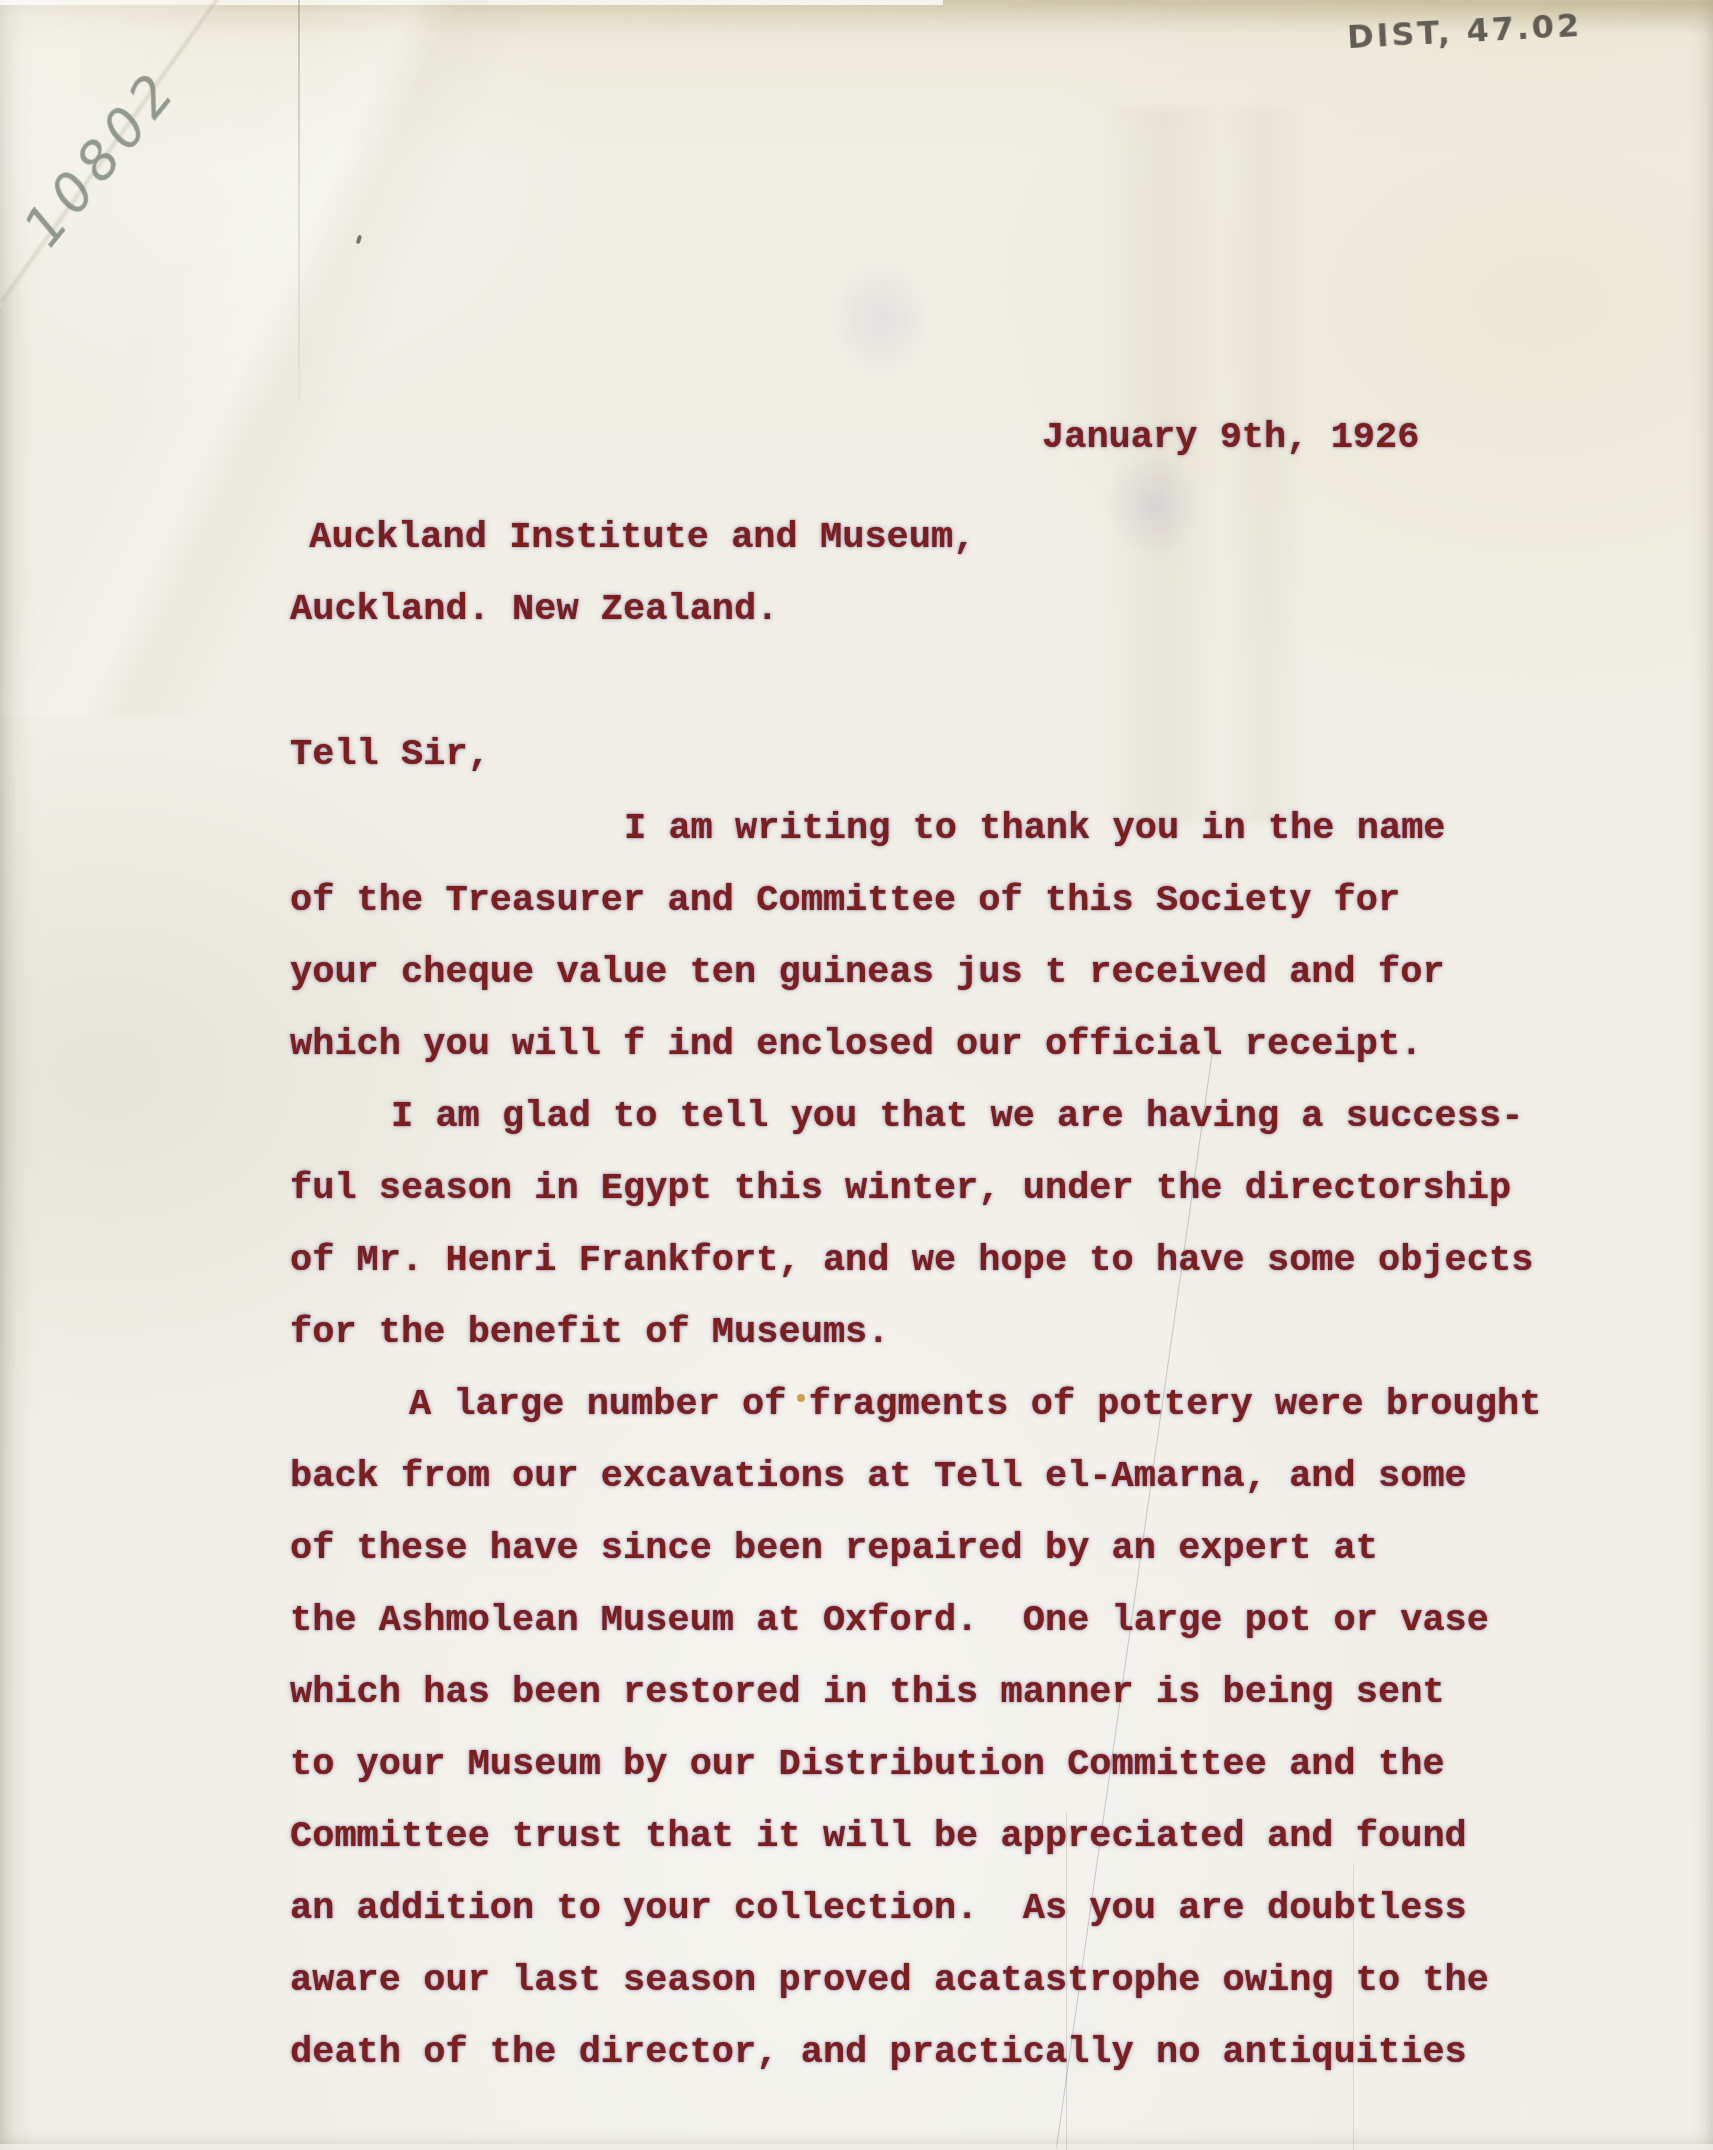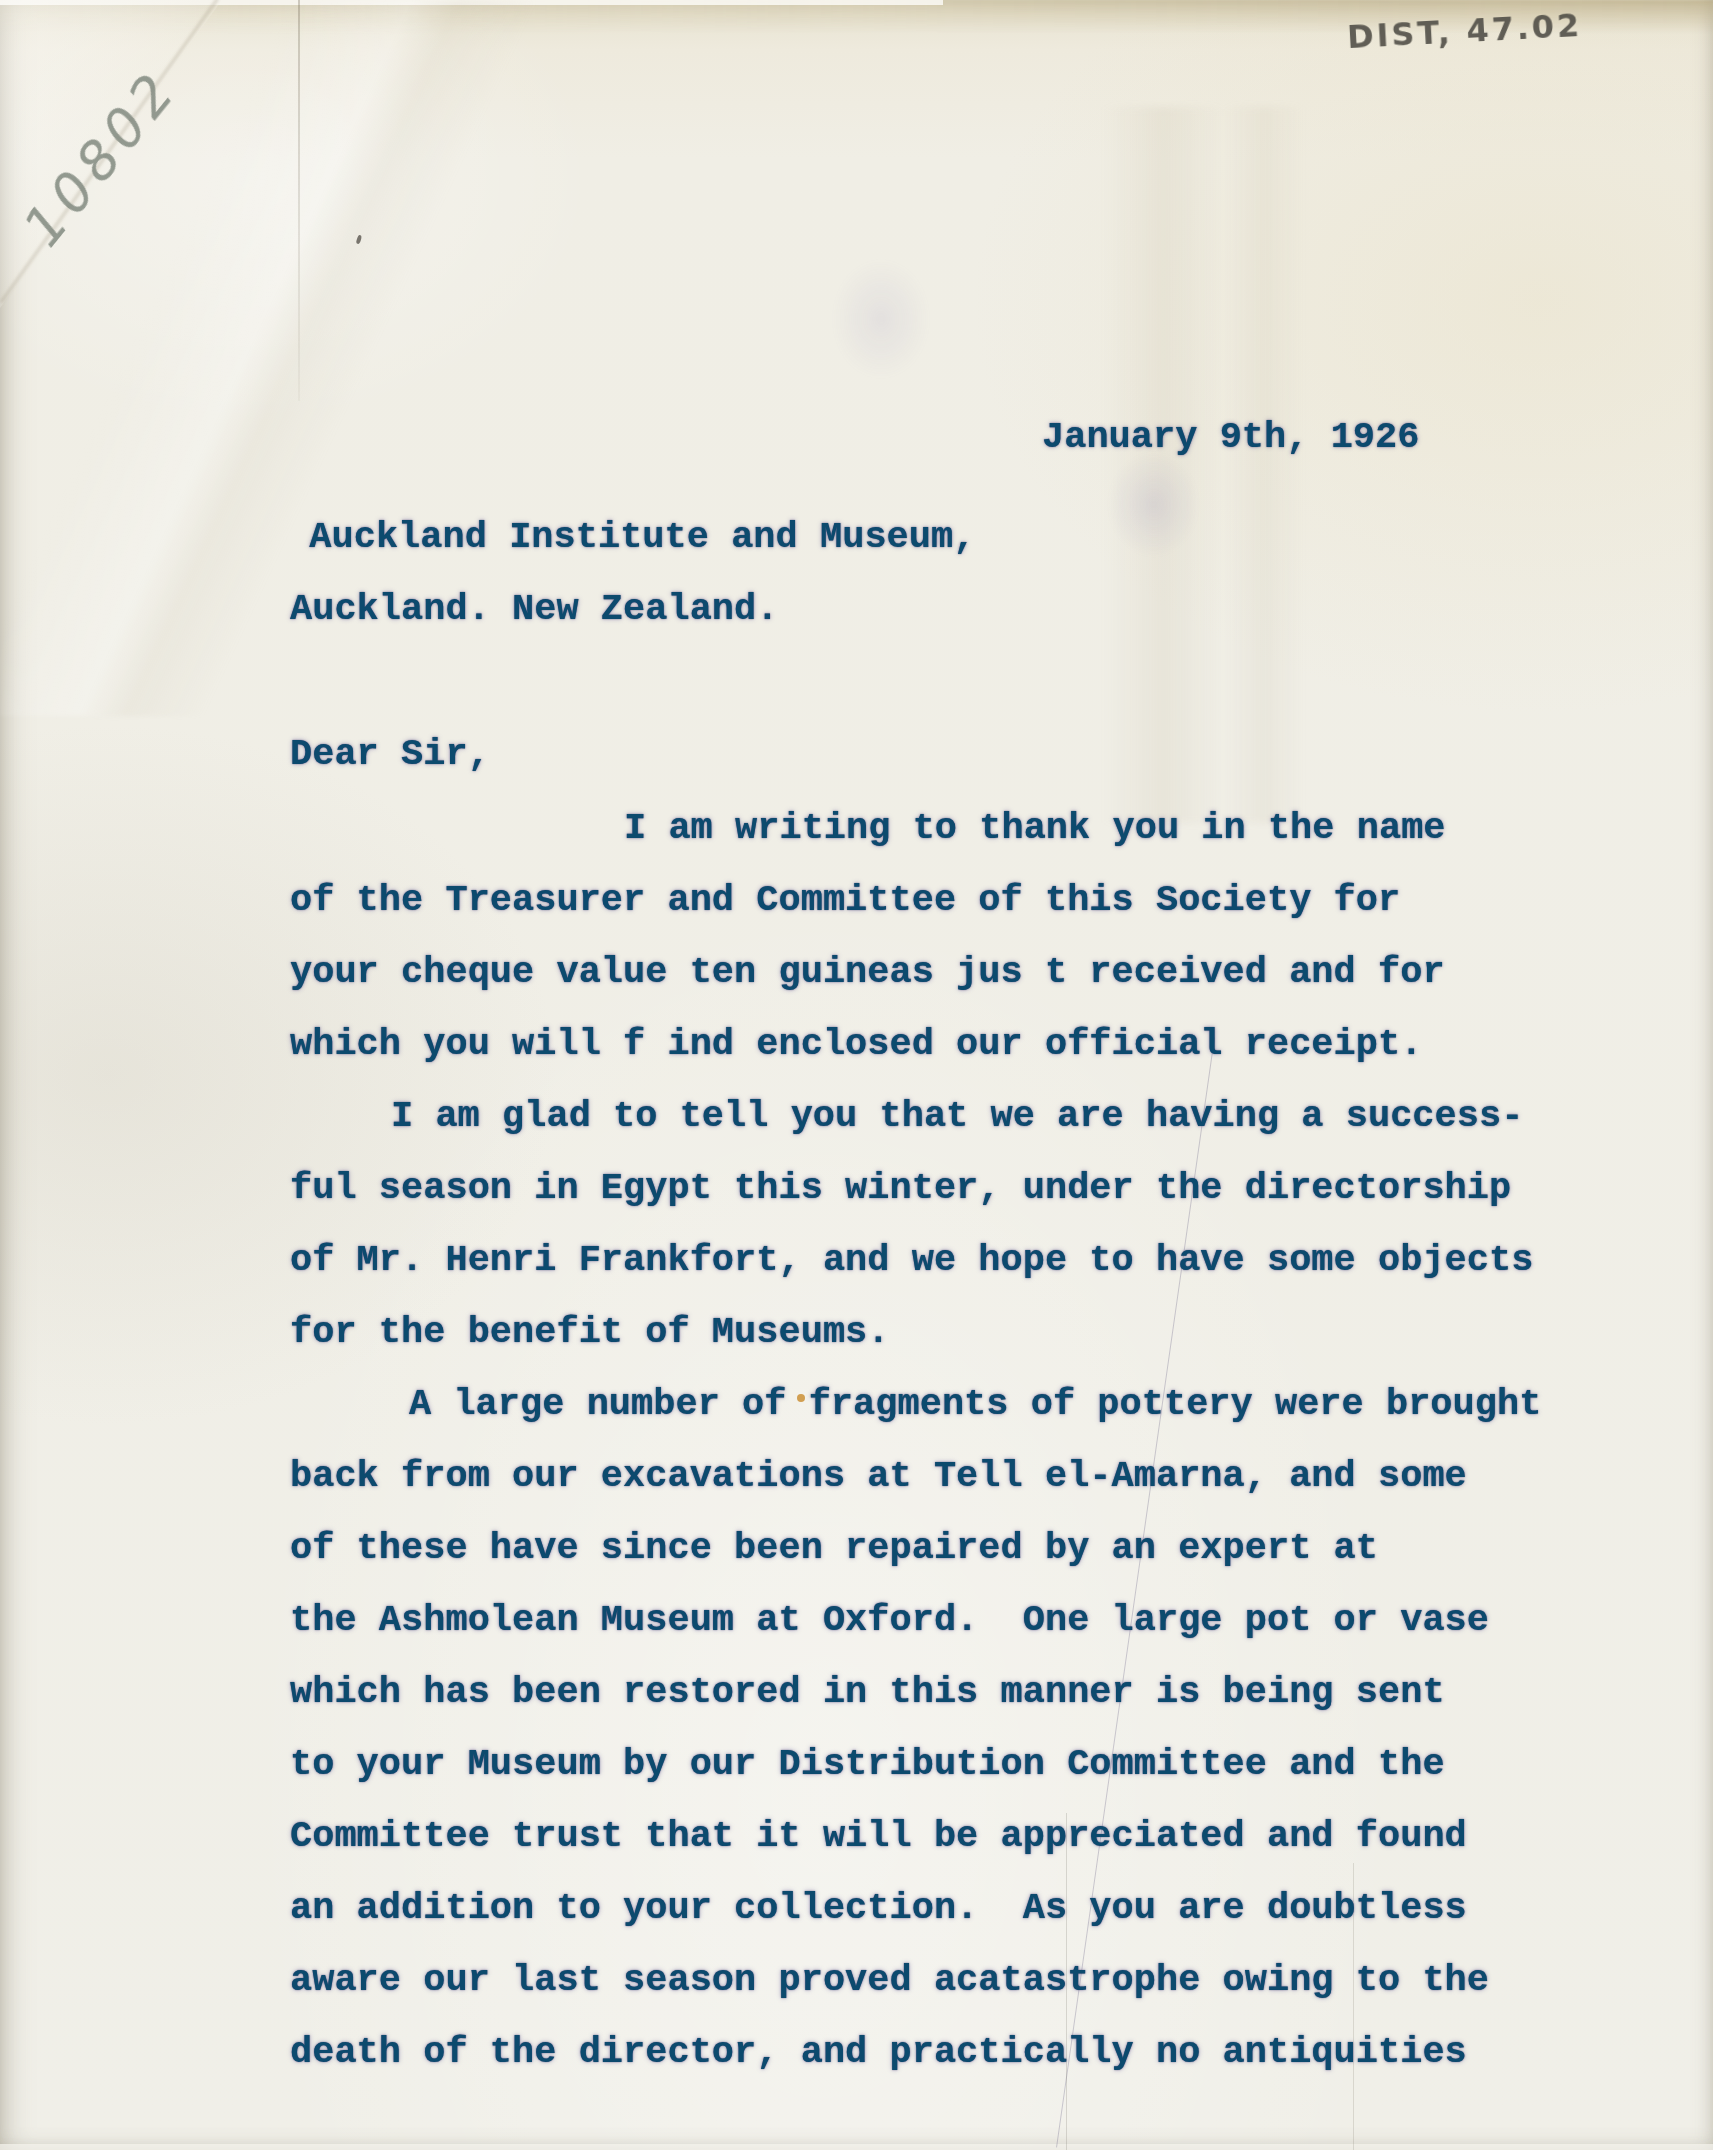--- a/index.html
+++ b/index.html
@@ -101,21 +101,21 @@
     transform: rotate(18deg);
   }
   .speck-2 {
     position: absolute; left: 797px; top: 1394px; width: 7.9px; height: 7.9px;
     background: rgba(200,137,42,0.8); border-radius: 50%;
     filter: blur(0.7px);
   }
   
   .typed {
     position: absolute;
-    color: #0c4a6e;
+    color: #7f1d1d;
     font-size: 37px;
     font-weight: bold;
     line-height: 72px;
     white-space: pre;
     text-shadow: 0 0 1.4px rgba(56,49,101,0.85), 0 0 5.7px rgba(85,74,145,0.40);
     filter: blur(0.3px);
   }
   .date-line     { left: 1042px; top: 401px; }
   .recipient     { left: 290px;  top: 501px; }
   .recipient .line:nth-child(1) { margin-left: 19.3px; }
@@ -175,17 +175,17 @@
 
   <div class="pencil-number">
     <span>10802</span>
   </div>
   <div class="pencil-code">DIST, 47.02</div>
 
   <div class="typed date-line">January 9th, 1926</div>
 
   <div class="typed recipient"><div class="line">Auckland Institute and Museum,</div><div class="line">Auckland. New Zealand.</div></div>
 
-  <div class="typed salutation">Dear Sir,</div>
+  <div class="typed salutation">Tell Sir,</div>
 
   <div class="typed body-block"><div class="para p0"><div class="line first">I am writing to thank you in the name</div><div class="line">of the Treasurer and Committee of this Society for</div><div class="line">your cheque value ten guineas jus t received and for</div><div class="line">which you will f ind enclosed our official receipt.</div></div><div class="para p1"><div class="line first">I am glad to tell you that we are having a success-</div><div class="line">ful season in Egypt this winter, under the directorship</div><div class="line">of Mr. Henri Frankfort, and we hope to have some objects</div><div class="line">for the benefit of Museums.</div></div><div class="para p2"><div class="line first">A large number of fragments of pottery were brought</div><div class="line">back from our excavations at Tell el-Amarna, and some</div><div class="line">of these have since been repaired by an expert at</div><div class="line">the Ashmolean Museum at Oxford.  One large pot or vase</div><div class="line">which has been restored in this manner is being sent</div><div class="line">to your Museum by our Distribution Committee and the</div><div class="line">Committee trust that it will be appreciated and found</div><div class="line">an addition to your collection.  As you are doubtless</div><div class="line">aware our last season proved acatastrophe owing to the</div><div class="line">death of the director, and practically no antiquities</div></div></div>
 </div>
 
 
 </body></html>

